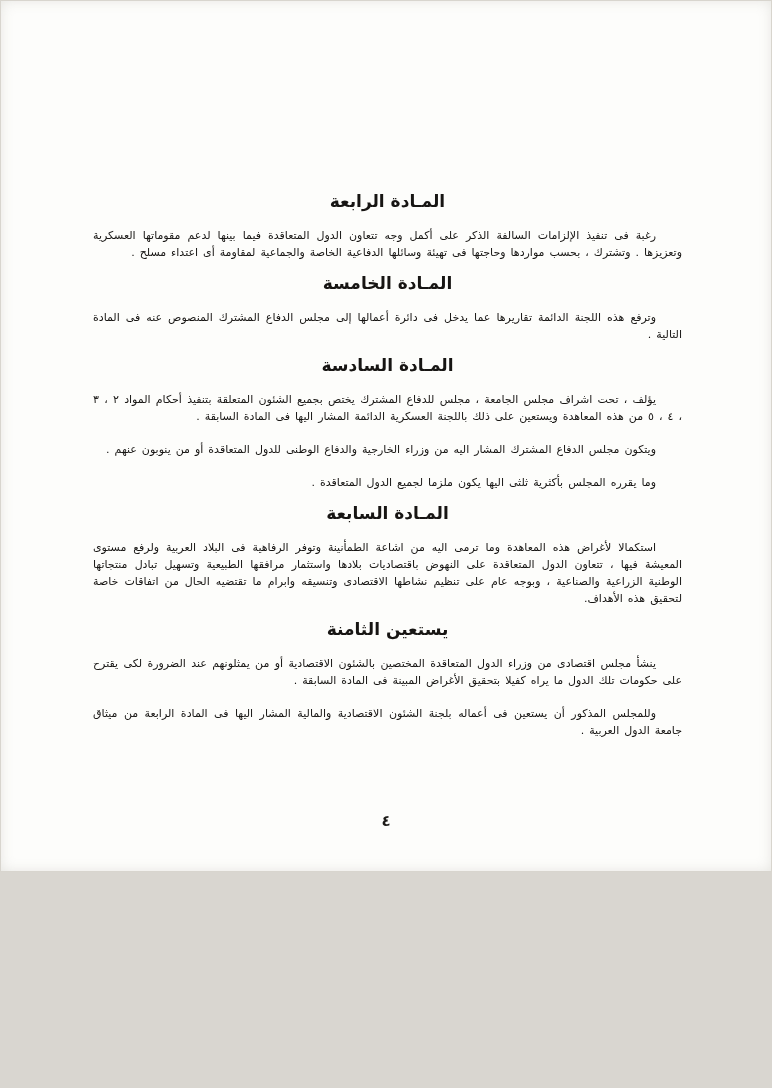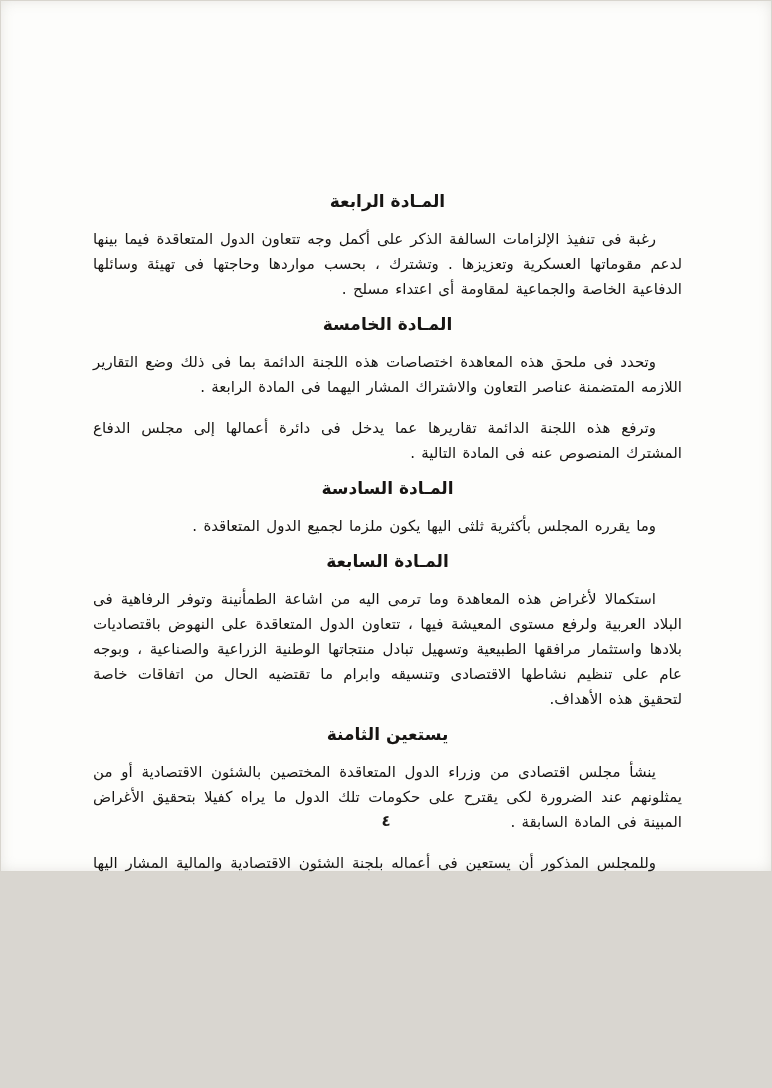--- a/index.html
+++ b/index.html
@@ -31,22 +31,22 @@
   }
   .article-title {
     font-size: 17px;
     font-weight: bold;
     text-align: center;
     margin: 0 0 9px 0;
     letter-spacing: 0.5px;
   }
   .article-paragraph {
     margin: 16px 0 12px 0;
-    font-size: 15px;
-    line-height: 25px;
+    font-size: 11px;
+    line-height: 17px;
     text-align: justify;
     text-indent: 26px;
     word-spacing: 1.5px;
   }
   .page-footer {
     position: absolute;
     left: 0;
     right: 0;
     bottom: 42px;
     text-align: center;
@@ -62,25 +62,26 @@
 <body>
 
 <div class="page" style="background: rgb(253, 253, 251); color: rgb(23, 21, 19);">
   <div class="content">
       <section class="article">
         <h2 class="article-title">المـادة الرابعة</h2>
         <p class="article-paragraph">رغبة فى تنفيذ الإلزامات السالفة الذكر على أكمل وجه تتعاون الدول المتعاقدة فيما بينها لدعم مقوماتها العسكرية وتعزيزها . وتشترك ، بحسب مواردها وحاجتها فى تهيئة وسائلها الدفاعية الخاصة والجماعية لمقاومة أى اعتداء مسلح .</p>
       </section>
       <section class="article">
         <h2 class="article-title">المـادة الخامسة</h2>
-        <p class="article-paragraph">وتحدد فى ملحق هذه المعاهدة اختصاصات هذه اللجنة الدائمة بما فى ذلك وضع التقارير اللازمه المتضمنة عناصر التعاون والاشتراك المشار اليهما فى المادة الرابعة .</p>
         <p class="article-paragraph">وترفع هذه اللجنة الدائمة تقاريرها عما يدخل فى دائرة أعمالها إلى مجلس الدفاع المشترك المنصوص عنه فى المادة التالية .</p>
       </section>
       <section class="article">
         <h2 class="article-title">المـادة السادسة</h2>
+        <p class="article-paragraph">يؤلف ، تحت اشراف مجلس الجامعة ، مجلس للدفاع المشترك يختص بجميع الشئون المتعلقة بتنفيذ أحكام المواد ٢ ، ٣ ، ٤ ، ٥ من هذه المعاهدة ويستعين على ذلك باللجنة العسكرية الدائمة المشار اليها فى المادة السابقة .</p>
+        <p class="article-paragraph">ويتكون مجلس الدفاع المشترك المشار اليه من وزراء الخارجية والدفاع الوطنى للدول المتعاقدة أو من ينوبون عنهم .</p>
         <p class="article-paragraph">وما يقرره المجلس بأكثرية ثلثى اليها يكون ملزما لجميع الدول المتعاقدة .</p>
       </section>
       <section class="article">
         <h2 class="article-title">المـادة السابعة</h2>
         <p class="article-paragraph">استكمالا لأغراض هذه المعاهدة وما ترمى اليه من اشاعة الطمأنينة وتوفر الرفاهية فى البلاد العربية ولرفع مستوى المعيشة فيها ، تتعاون الدول المتعاقدة على النهوض باقتصاديات بلادها واستثمار مرافقها الطبيعية وتسهيل تبادل منتجاتها الوطنية الزراعية والصناعية ، وبوجه عام على تنظيم نشاطها الاقتصادى وتنسيقه وابرام ما تقتضيه الحال من اتفاقات خاصة لتحقيق هذه الأهداف.</p>
       </section>
       <section class="article">
         <h2 class="article-title">يستعين الثامنة</h2>
         <p class="article-paragraph">ينشأ مجلس اقتصادى من وزراء الدول المتعاقدة المختصين بالشئون الاقتصادية أو من يمثلونهم عند الضرورة لكى يقترح على حكومات تلك الدول ما يراه كفيلا بتحقيق الأغراض المبينة فى المادة السابقة .</p>
         <p class="article-paragraph">وللمجلس المذكور أن يستعين فى أعماله بلجنة الشئون الاقتصادية والمالية المشار اليها فى المادة الرابعة من ميثاق جامعة الدول العربية .</p>

